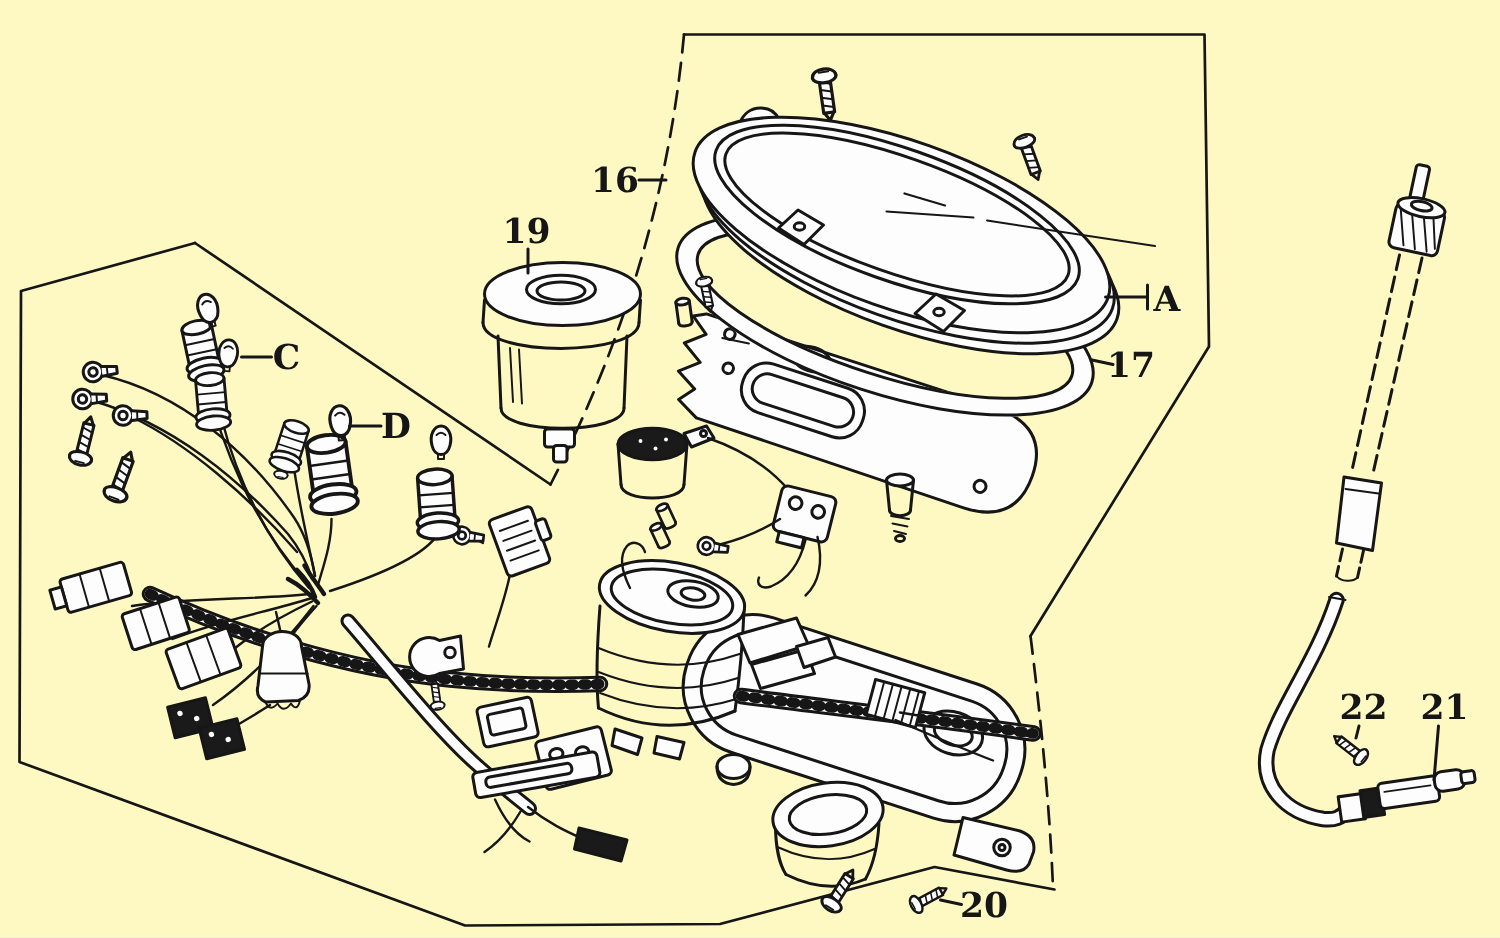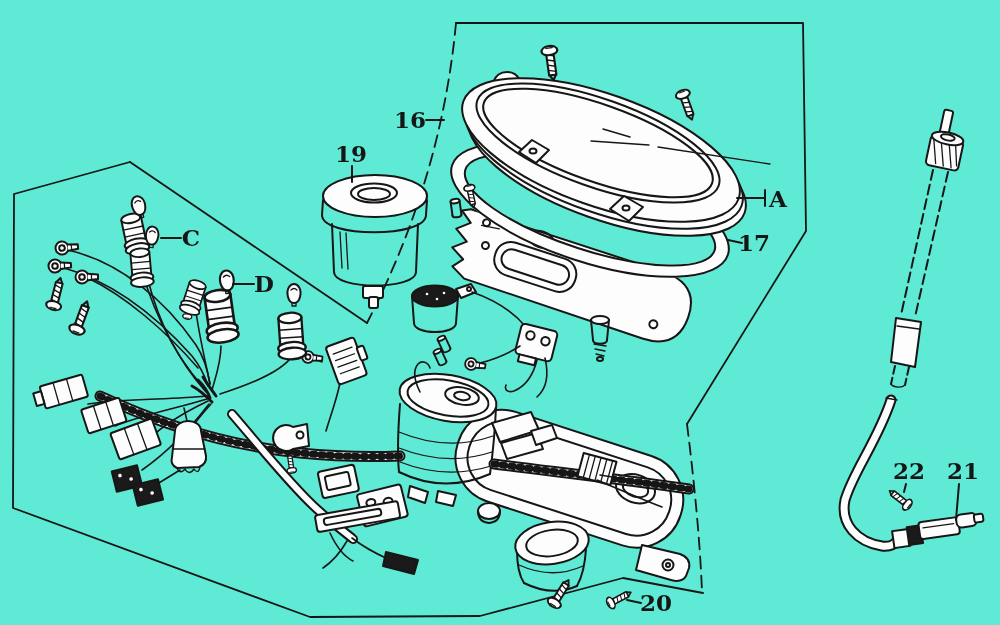--- a/index.html
+++ b/index.html
@@ -1,16 +1,16 @@
 <!DOCTYPE html>
 <html><head>
 <meta charset="utf-8">
 <style>
   html,body{margin:0;padding:0;background:#e8e8e8;}
-  .canvas{position:relative;width:1000px;height:625px;background:#5eead4;overflow:hidden;
+  .canvas{position:relative;width:1000px;height:625px;background:#fef9c3;overflow:hidden;
           font-family:"DejaVu Serif", serif;}
   svg{position:absolute;left:0;top:0;}
   .ink{stroke:#161616;fill:none;stroke-width:2;stroke-linecap:round;stroke-linejoin:round;}
   .callout{font:bold 23px "DejaVu Serif", serif;fill:#161616;stroke:none;text-anchor:middle;}
   .thin{stroke-width:1.3;}
   .wire{stroke-width:1.6;}
   .wfill{fill:#fdfdfd;}
   .dkfill{fill:#1a1a1a;}
 </style>
 </head>

